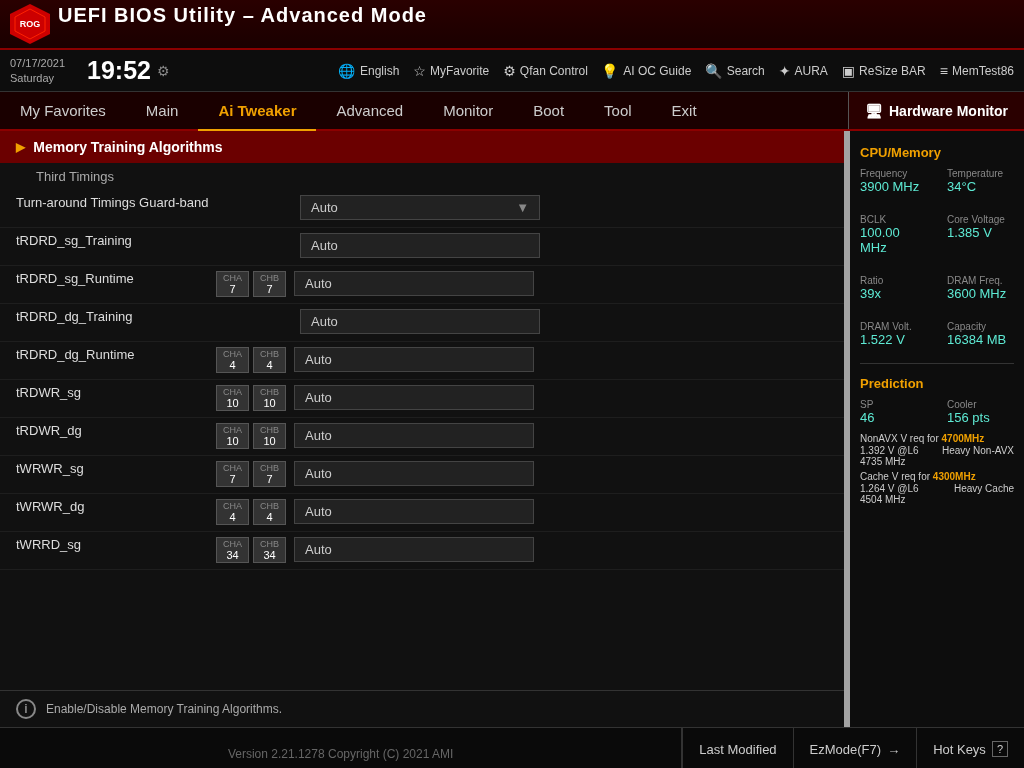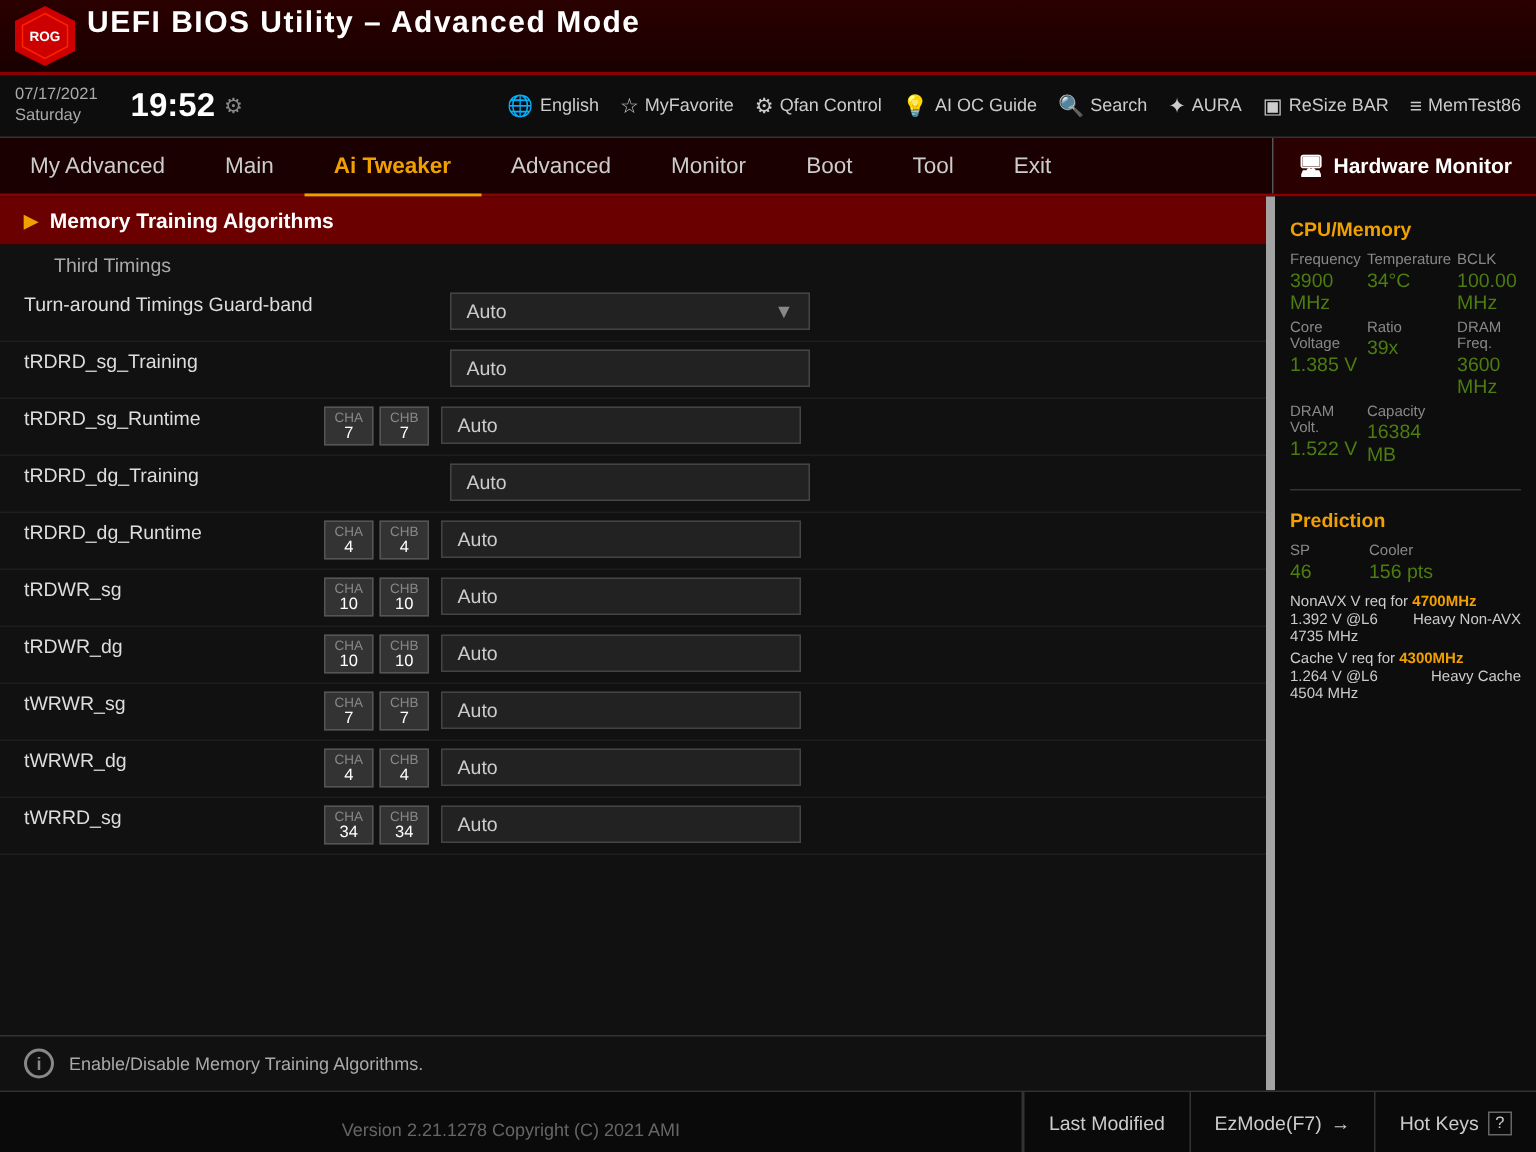--- a/index.html
+++ b/index.html
@@ -54,21 +54,21 @@
       gap: 4px;
       border-bottom: 1px solid #333;
     }
     .datetime {
       font-size: 11px;
       color: #aaa;
       margin-right: 8px;
       line-height: 1.3;
     }
     .time-big {
-      font-size: 22px;
+      font-size: 25px;
       font-weight: bold;
       color: #fff;
     }
     .toolbar-items {
       display: flex;
       align-items: center;
       gap: 14px;
       flex: 1;
       justify-content: flex-end;
     }
@@ -254,32 +254,32 @@
 
     .hw-section-title {
       font-size: 13px;
       font-weight: bold;
       color: #f0a000;
       margin-bottom: 8px;
       margin-top: 4px;
     }
     .hw-grid {
       display: grid;
-      grid-template-columns: 1fr 1fr 1fr;
-      gap: 4px;
+      grid-template-columns: 1fr 1fr;
+      gap: 20px;
       margin-bottom: 8px;
     }
     .hw-item {}
     .hw-label {
       font-size: 10px;
       color: #888;
     }
     .hw-value {
       font-size: 13px;
-      color: #4d7c0f;
+      color: #5eead4;
     }
     .hw-divider {
       border: none;
       border-top: 1px solid #333;
       margin: 8px 0;
     }
     .highlight-orange { color: #f0a000; font-weight: bold; }
     .footer-btn {
       padding: 8px 16px;
       font-size: 13px;
@@ -348,21 +348,21 @@
       <span>ReSize BAR</span>
     </div>
     <div class="toolbar-item">
       <span class="icon">≡</span>
       <span>MemTest86</span>
     </div>
   </div>
 </div>
 
 <div class="nav">
-  <div class="nav-item">My Advanced</div>
+  <div class="nav-item">My Favorites</div>
   <div class="nav-item">Main</div>
   <div class="nav-item active">Ai Tweaker</div>
   <div class="nav-item">Advanced</div>
   <div class="nav-item">Monitor</div>
   <div class="nav-item">Boot</div>
   <div class="nav-item">Tool</div>
   <div class="nav-item">Exit</div>
   <div class="nav-hardware">
     <span>🖥</span>
     <span>Hardware Monitor</span>

